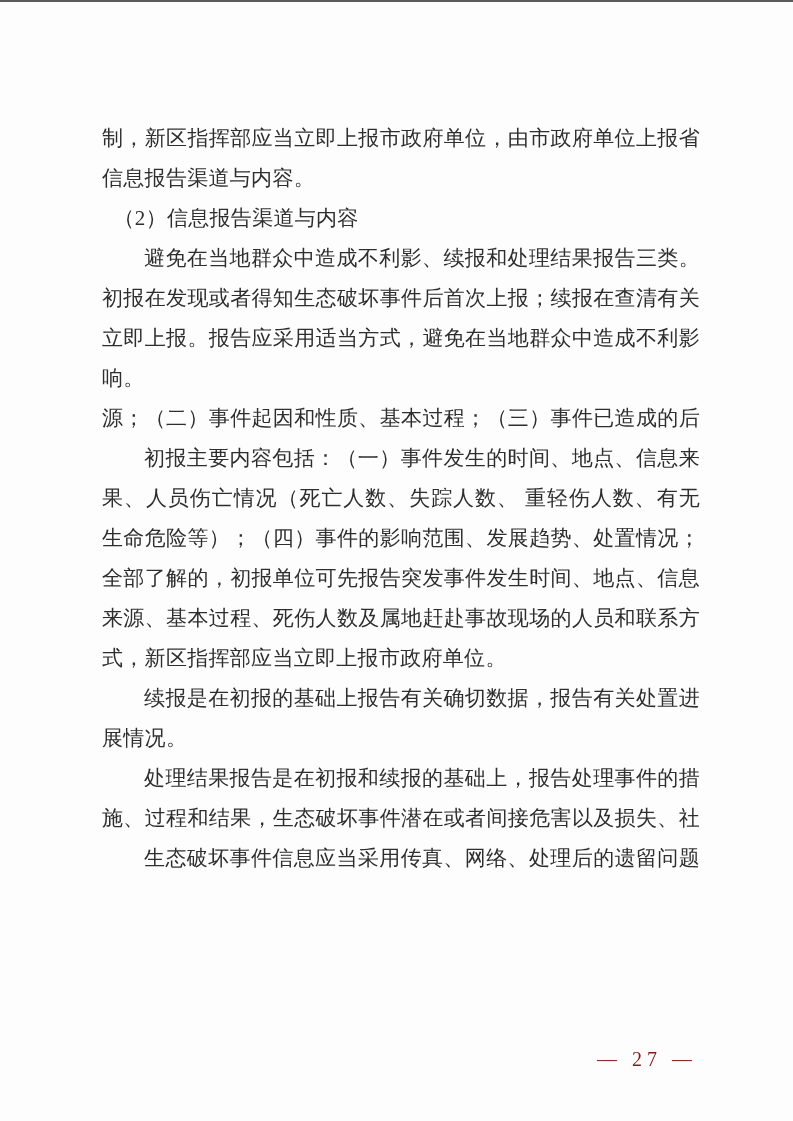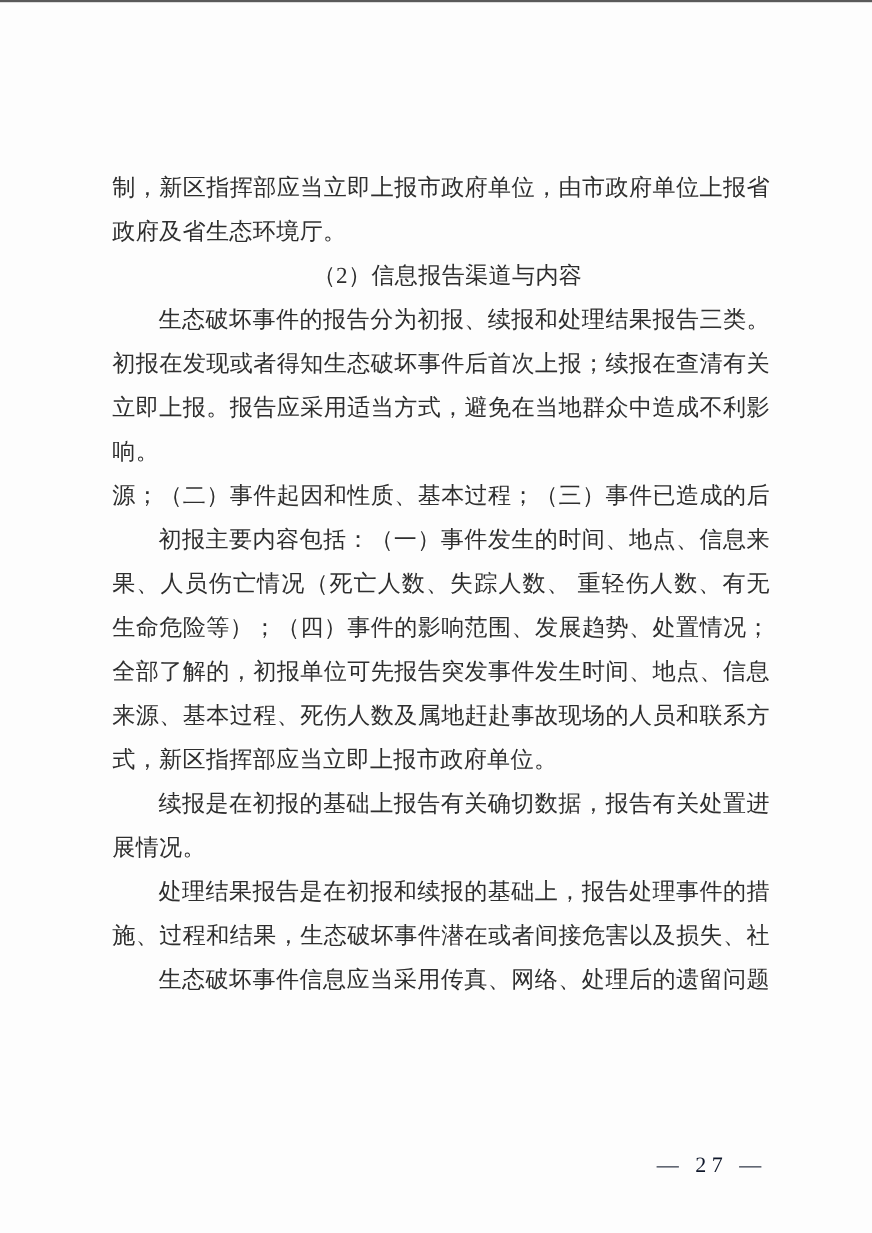--- a/index.html
+++ b/index.html
@@ -21,62 +21,60 @@
     width: 793px;
     height: 2px;
     background: #5a5a5a;
   }
   .doc-body {
     position: absolute;
     top: 118px;
     left: 102px;
     width: 598px;
     color: #2e2e2e;
-    margin-top: 32px;
   }
   .line {
     font-size: 21px;
     line-height: 40px;
     height: 40px;
     letter-spacing: 0.3px;
     white-space: normal;
   }
   .line.justify {
     text-align: justify;
     text-align-last: justify;
     text-justify: inter-character;
   }
   .line.indent-para {
     text-indent: 2em;
   }
   .line.indent-small {
     text-indent: 0.55em;
-    text-align: center;
   }
   .page-number {
     position: absolute;
     top: 1048px;
     right: 96px;
     font-size: 20px;
-    color: #0f172a;
+    color: #7f1d1d;
     letter-spacing: 5px;
     white-space: nowrap;
   }
 </style>
 </head>
 <body>
 
 <div>
   <div class="scan-edge-top"></div>
 
   <div class="doc-body">
       <div class="line justify">制，新区指挥部应当立即上报市政府单位，由市政府单位上报省</div>
-      <div class="line">政府及省生态环境厅。</div>
+      <div class="line">信息报告渠道与内容。</div>
       <div class="line indent-small">（2）信息报告渠道与内容</div>
-      <div class="line justify indent-para">生态破坏事件的报告分为初报、续报和处理结果报告三类。</div>
+      <div class="line justify indent-para">避免在当地群众中造成不利影、续报和处理结果报告三类。</div>
       <div class="line justify">初报在发现或者得知生态破坏事件后首次上报；续报在查清有关</div>
       <div class="line justify">立即上报。报告应采用适当方式，避免在当地群众中造成不利影</div>
       <div class="line">响。</div>
       <div class="line justify">源；（二）事件起因和性质、基本过程；（三）事件已造成的后</div>
       <div class="line justify indent-para">初报主要内容包括：（一）事件发生的时间、地点、信息来</div>
       <div class="line justify">果、人员伤亡情况（死亡人数、失踪人数、 重轻伤人数、有无</div>
       <div class="line justify">生命危险等）；（四）事件的影响范围、发展趋势、处置情况；</div>
       <div class="line justify">全部了解的，初报单位可先报告突发事件发生时间、地点、信息</div>
       <div class="line justify">来源、基本过程、死伤人数及属地赶赴事故现场的人员和联系方</div>
       <div class="line">式，新区指挥部应当立即上报市政府单位。</div>

